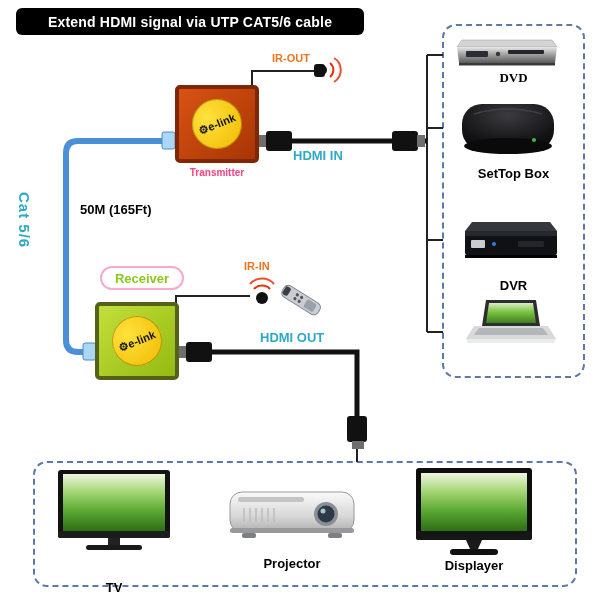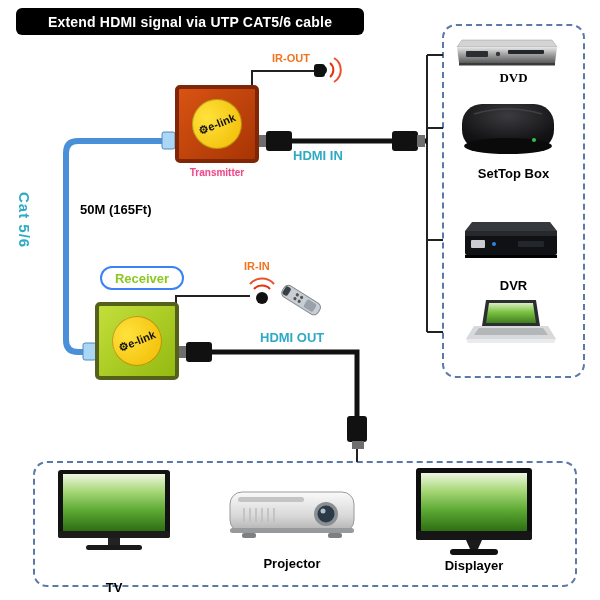--- a/index.html
+++ b/index.html
@@ -28,21 +28,21 @@
     display:flex;align-items:center;justify-content:center;transform:rotate(-22deg);
     color:#111;font-size:11px;font-weight:bold;box-shadow:0 0 0 1px rgba(0,0,0,.25) inset;
   }
   .logo-circle span{line-height:1;}
   
   .lbl{font-weight:bold;white-space:nowrap;z-index:4;}
   .lbl-ir{color:#F0741E;font-size:11px;}
   .lbl-teal{color:#2FAAC5;font-size:13px;}
   .lbl-tx{left:160px;top:167px;width:114px;text-align:center;color:#ec4899;font-size:10px;text-shadow:0 0 2px #ffe3c0;}
   .rx-pill{
-    left:100px;top:266px;width:84px;height:24px;border:2px solid #3b82f6;border-radius:13px;background:#fff;
+    left:100px;top:266px;width:84px;height:24px;border:2px solid #f9a8d4;border-radius:13px;background:#fff;
     color:#8CC820;font-size:13px;font-weight:bold;display:flex;align-items:center;justify-content:center;box-sizing:border-box;z-index:4;
   }
   .lbl-cat{left:16px;top:192px;height:84px;writing-mode:vertical-rl;color:#2FAAC5;font-size:15px;letter-spacing:1px;}
   .lbl-len{left:64px;top:202px;color:#000;font-size:13px;margin-left:16px;}
   .dev-label{position:absolute;text-align:center;font-weight:bold;font-size:13px;color:#000;z-index:4;}
   svg.layer{left:0;top:0;z-index:2;pointer-events:none;}
   svg.device{z-index:3;}
 </style>
 </head>
 <body>

